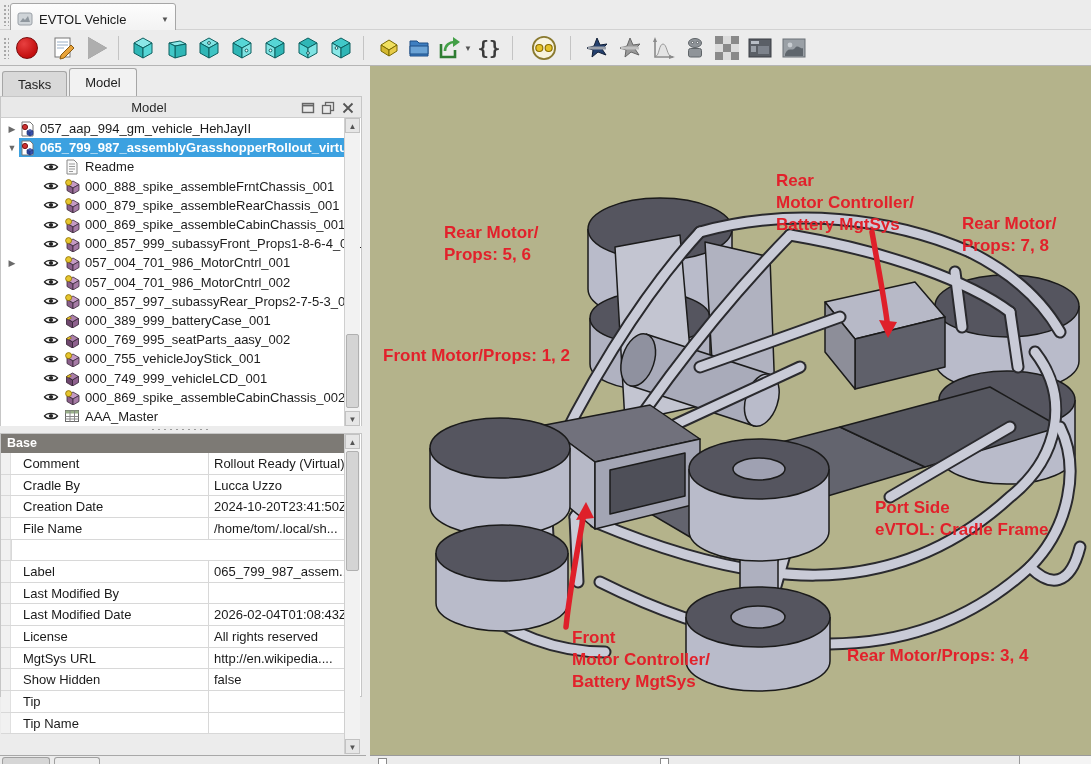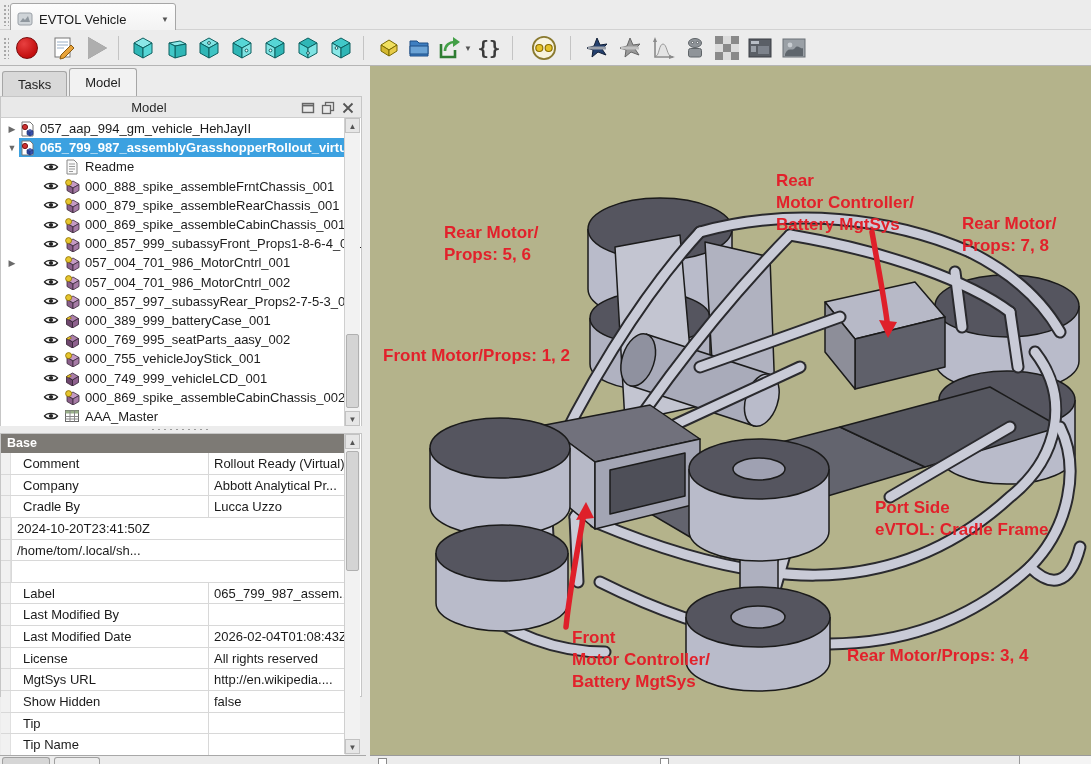--- a/index.html
+++ b/index.html
@@ -635,34 +635,31 @@
   <div class="props">
     <div class="props-head">Base</div>
     <div class="prop-rows" id="prop-rows">
         <div class="prop-row">
           <div class="prop-strip"></div>
           <div class="prop-label">Comment</div>
           <div class="prop-value">Rollout Ready (Virtual)</div>
         </div>
         <div class="prop-row">
           <div class="prop-strip"></div>
-          <div class="prop-label">Company</div>
-          <div class="prop-value">Abbott Analytical Pr...</div>
-        </div>
-        <div class="prop-row">
-          <div class="prop-strip"></div>
           <div class="prop-label">Cradle By</div>
           <div class="prop-value">Lucca Uzzo</div>
         </div>
         <div class="prop-row">
           <div class="prop-strip"></div>
+          <div class="prop-label">Creation Date</div>
           <div class="prop-value">2024-10-20T23:41:50Z</div>
         </div>
         <div class="prop-row">
           <div class="prop-strip"></div>
+          <div class="prop-label">File Name</div>
           <div class="prop-value">/home/tom/.local/sh...</div>
         </div>
         <div class="prop-row">
           <div class="prop-strip"></div>
           <div class="prop-value"></div>
         </div>
         <div class="prop-row">
           <div class="prop-strip"></div>
           <div class="prop-label">Label</div>
           <div class="prop-value">065_799_987_assem...</div>

